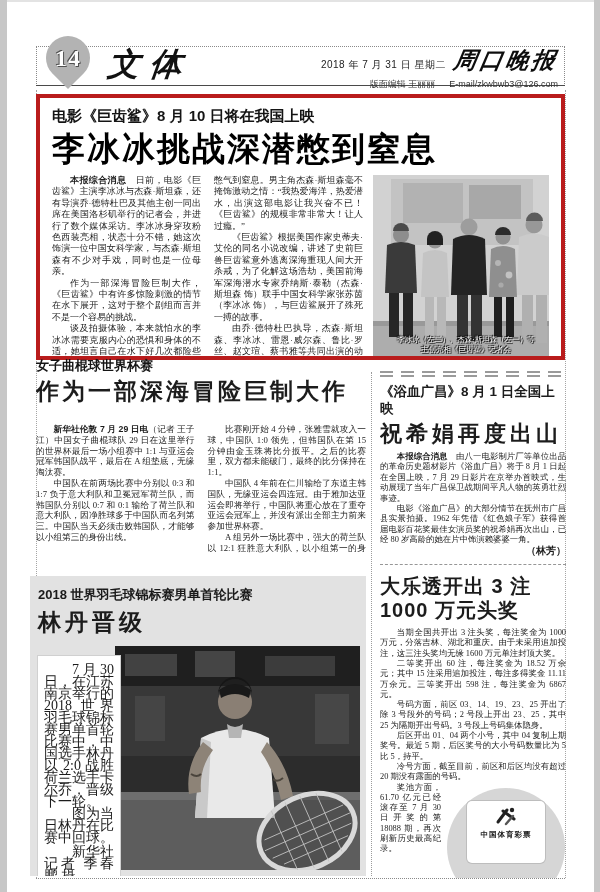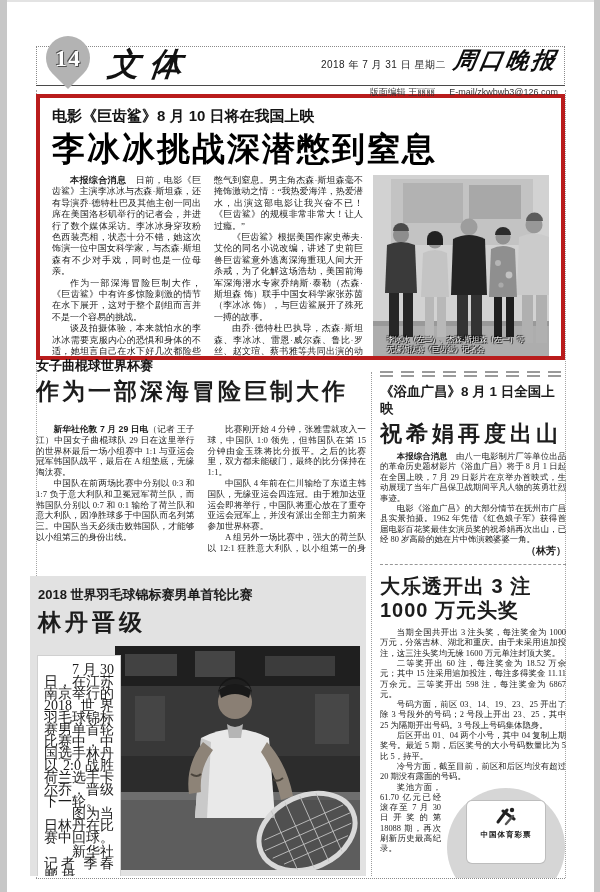--- a/index.html
+++ b/index.html
@@ -38,21 +38,21 @@
     font:bold italic 32px/40px "DejaVu Serif", serif; letter-spacing:10px; color:#111;
     transform:skewX(-6deg);
   }
   .masthead { position:absolute; right:42px; top:48px; text-align:right; z-index:4; }
   .masthead .row1 { display:flex; align-items:baseline; justify-content:flex-end; gap:8px; }
   .issue-date { font:10px/14px "Liberation Sans", sans-serif; color:#222; letter-spacing:0.5px; }
   .paper-name {
     font:bold italic 23px/24px "DejaVu Serif", serif; letter-spacing:3px; color:#0d0d0d;
     transform:skewX(-10deg); display:inline-block;
   }
-  .masthead .row2 { margin-top:14px; font:9px/12px "Liberation Sans", sans-serif; color:#333; display:flex; gap:14px; justify-content:flex-end;text-align:center;}
+  .masthead .row2 { margin-top:6px; font:9px/12px "Liberation Sans", sans-serif; color:#333; display:flex; gap:14px; justify-content:flex-end;text-align:center;}
 
   
   .frame-left  { position:absolute; left:36px;  top:90px; height:788px; border-left:1px dotted #a5a5a5; }
   .frame-right { position:absolute; left:565px; top:90px; height:788px; border-left:1px dotted #a5a5a5; }
   .frame-bottom{ position:absolute; left:36px;  top:878px; width:529px; border-top:1px dotted #8a8a8a; }
 
   
   .lead-box {
     position:absolute; left:36px; top:94px; width:529px; height:266px;
     border:4px solid #b91c1c; padding:9px 12px 8px 12px; background:#fff; overflow:hidden;
@@ -64,21 +64,21 @@
   }
   .lead-row { display:flex; gap:10px; margin-top:7px; }
   .lead-cols {
     flex:1; column-count:2; column-gap:13px; column-fill:auto;
     font-size:9px; line-height:11.4px; text-align:justify; height:184px; overflow:hidden;
   }
   .lead-cols p, .body-cols p, .plain-body p { text-indent:2em; margin:0; }
   .lead-in { font-weight:bold; font-family:"Liberation Sans", sans-serif; }
   .lead-photo { position:relative; width:176px; height:184px; flex:none; overflow:hidden; }
   .photo-cap {
-    position:absolute; right:4px; bottom:5px; width:158px; text-align:left;
+    position:absolute; right:4px; bottom:5px; width:158px; text-align:center;
     font:7.5px/9.5px "Liberation Sans", sans-serif; color:#fff;
     text-shadow:0 0 2px #000, 1px 1px 0 #000, -1px -1px 0 #000;
   }
 
   
   .hockey { position:absolute; left:36px; top:357px; width:330px; height:198px; overflow:hidden; }
   .hockey .kicker { font:600 13px/17px "Liberation Sans", sans-serif; }
   .hockey-headline { margin-top:3px; font:bold 23px/28px "Liberation Sans", sans-serif; letter-spacing:3px; }
   .body-cols {
     margin-top:19px; column-count:2; column-gap:13px; column-fill:auto;
@@ -204,21 +204,21 @@
           <rect x="133" y="122" width="8" height="40" fill="#1f1f1f"></rect>
 
         <circle cx="161" cy="50" r="8.5" fill="#989898"></circle>
           <path d="M153 46 a8.5 8.5 0 0 1 17 0 z" fill="#5c5c5c"></path>
         <path d="M146 62 Q161 55 176 62 L176 120 L144 120 Z" fill="#cbcbcb"></path>
         <rect x="149" y="120" width="11" height="48" fill="#b0b0b0"></rect>
           <rect x="163" y="120" width="11" height="48" fill="#b0b0b0"></rect>
       </svg>
       <div class="photo-cap">
         <div>李冰冰（左二）、杰森·斯坦森（左一）等</div>
-        <div>无缘淘汰赛《巨齿鲨》记者会</div>
+        <div>主创亮相《巨齿鲨》记者会</div>
       </div>
     </div>
   </div>
 </div>
 
 <div class="hockey">
   <div class="kicker">女子曲棍球世界杯赛</div>
   <div class="hockey-headline">作为一部深海冒险巨制大作</div>
   <div class="body-cols">
     <p><span class="lead-in">新华社伦敦 7 月 29 日电</span><span>（记者 王子江）中国女子曲棍球队 29 日在这里举行的世界杯最后一场小组赛中 1:1 与亚运会冠军韩国队战平，最后在 A 组垫底，无缘淘汰赛。</span></p>

